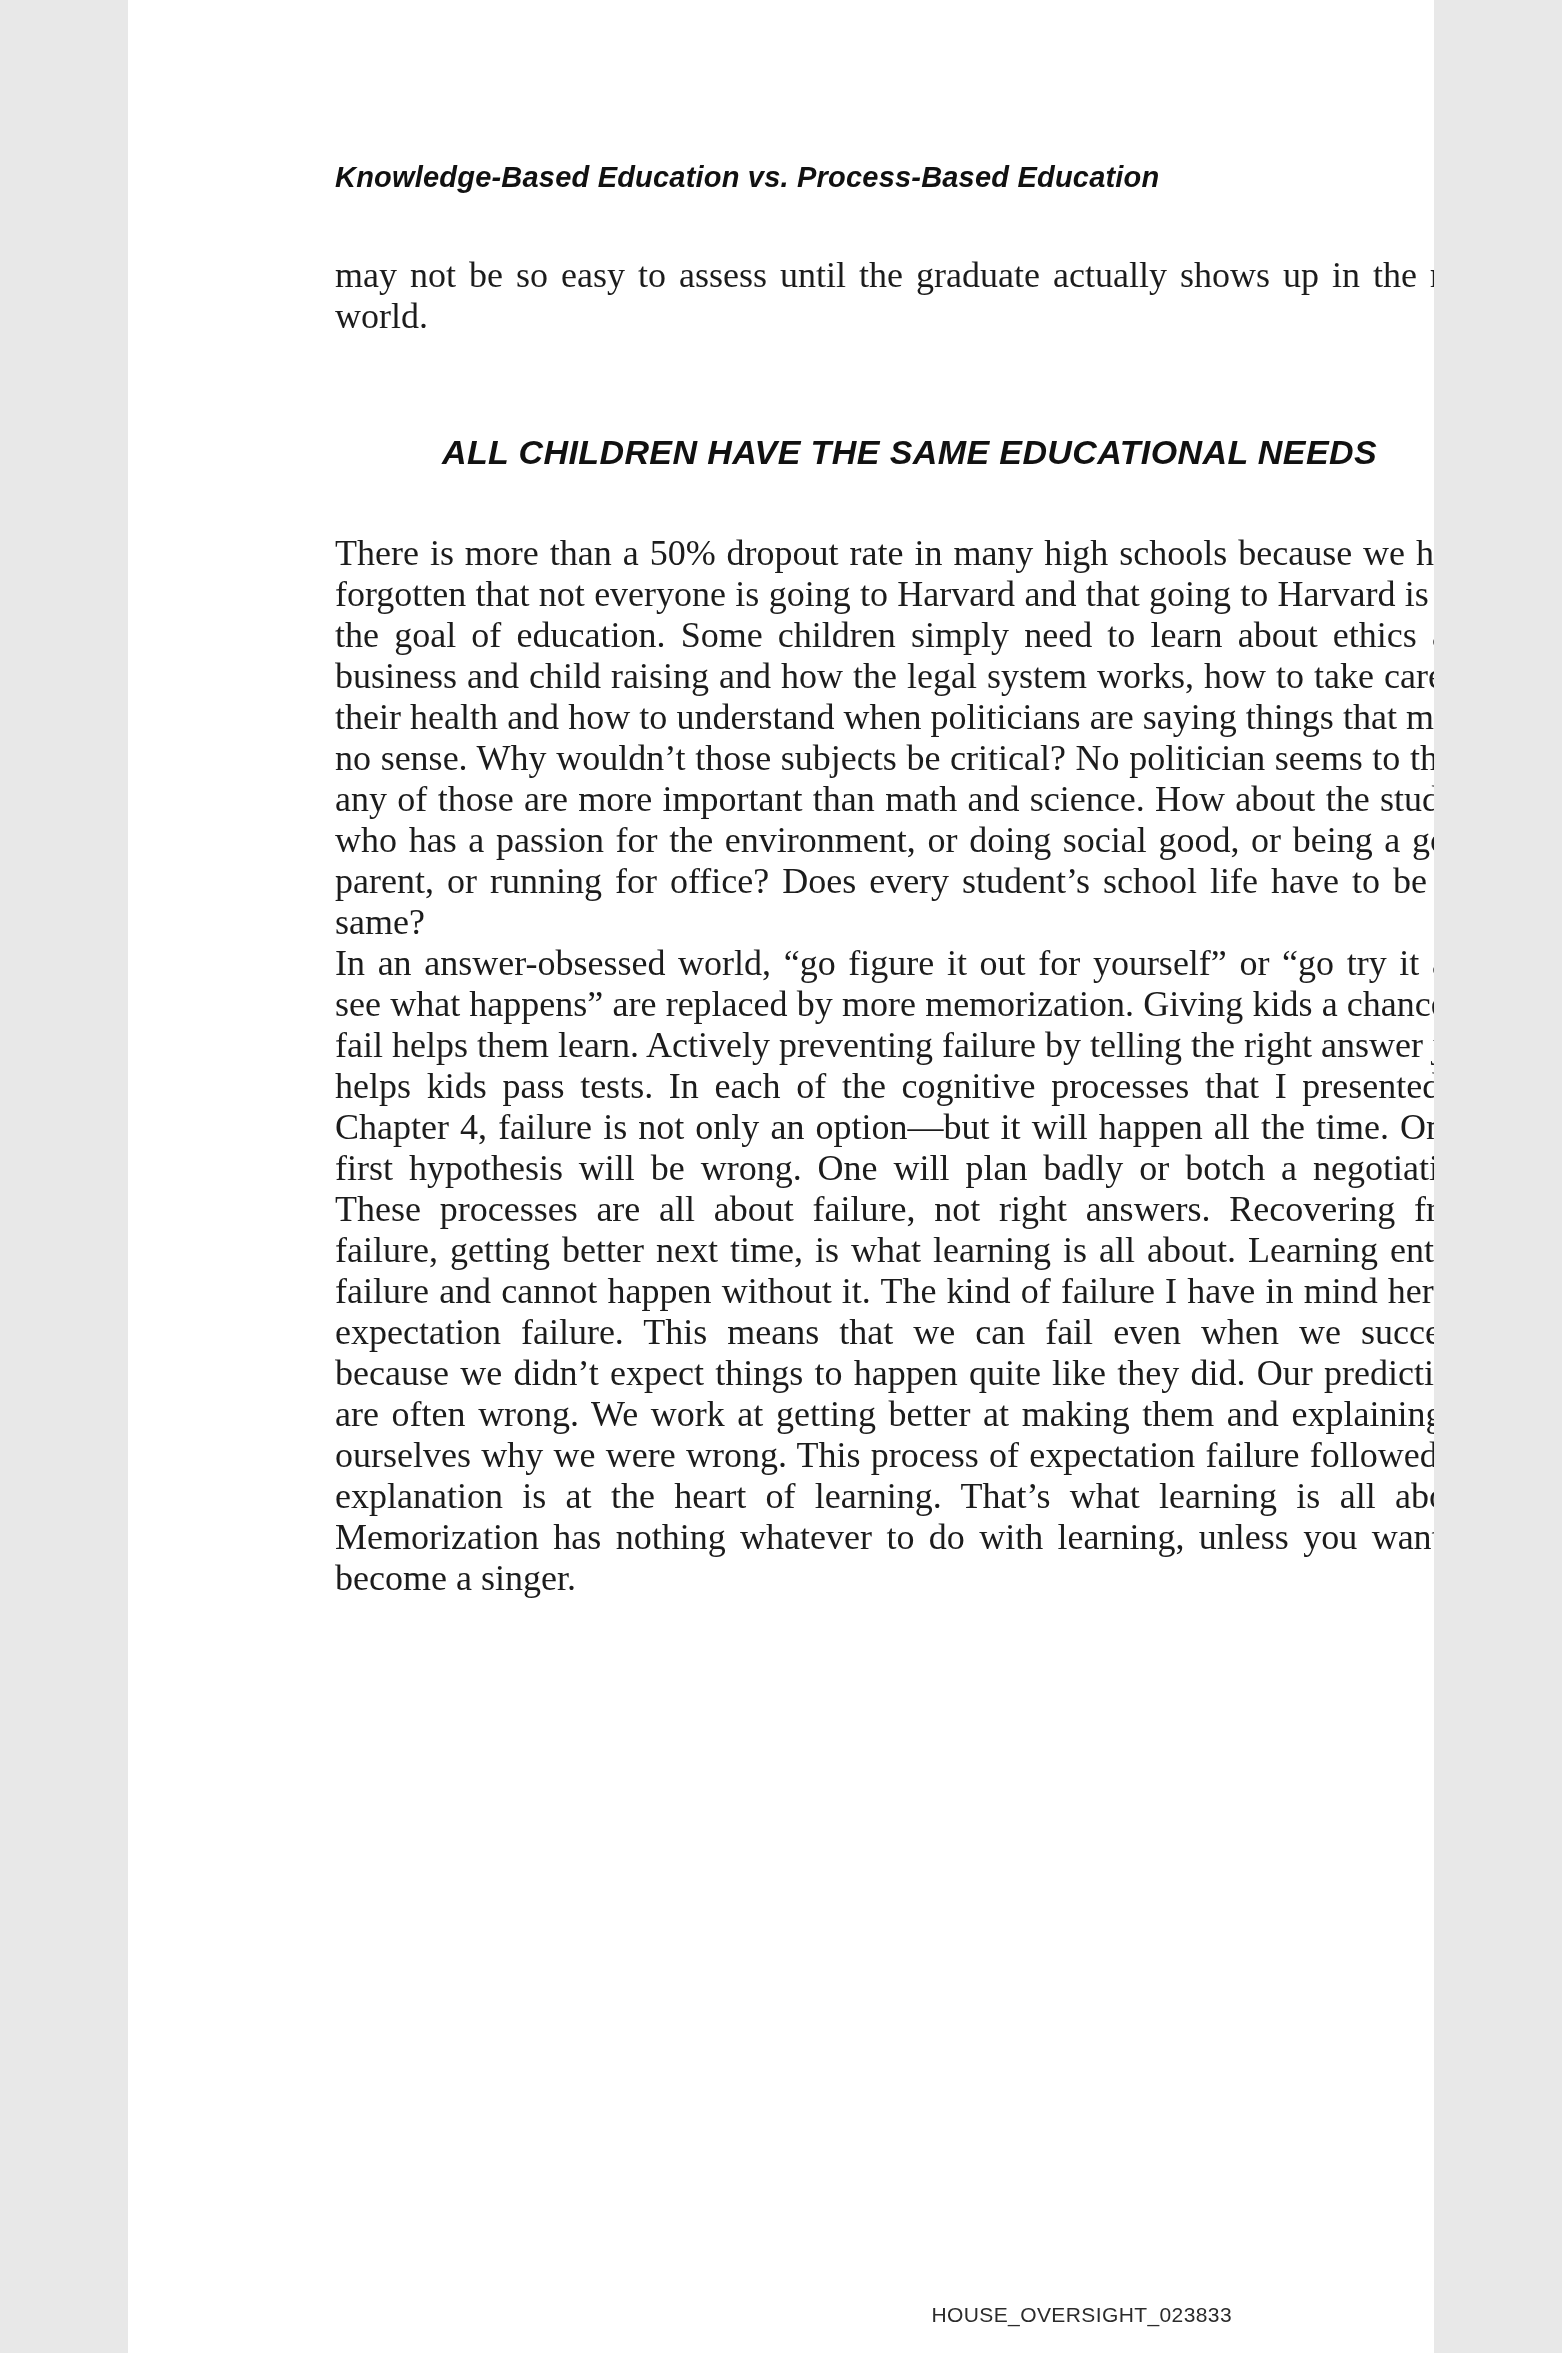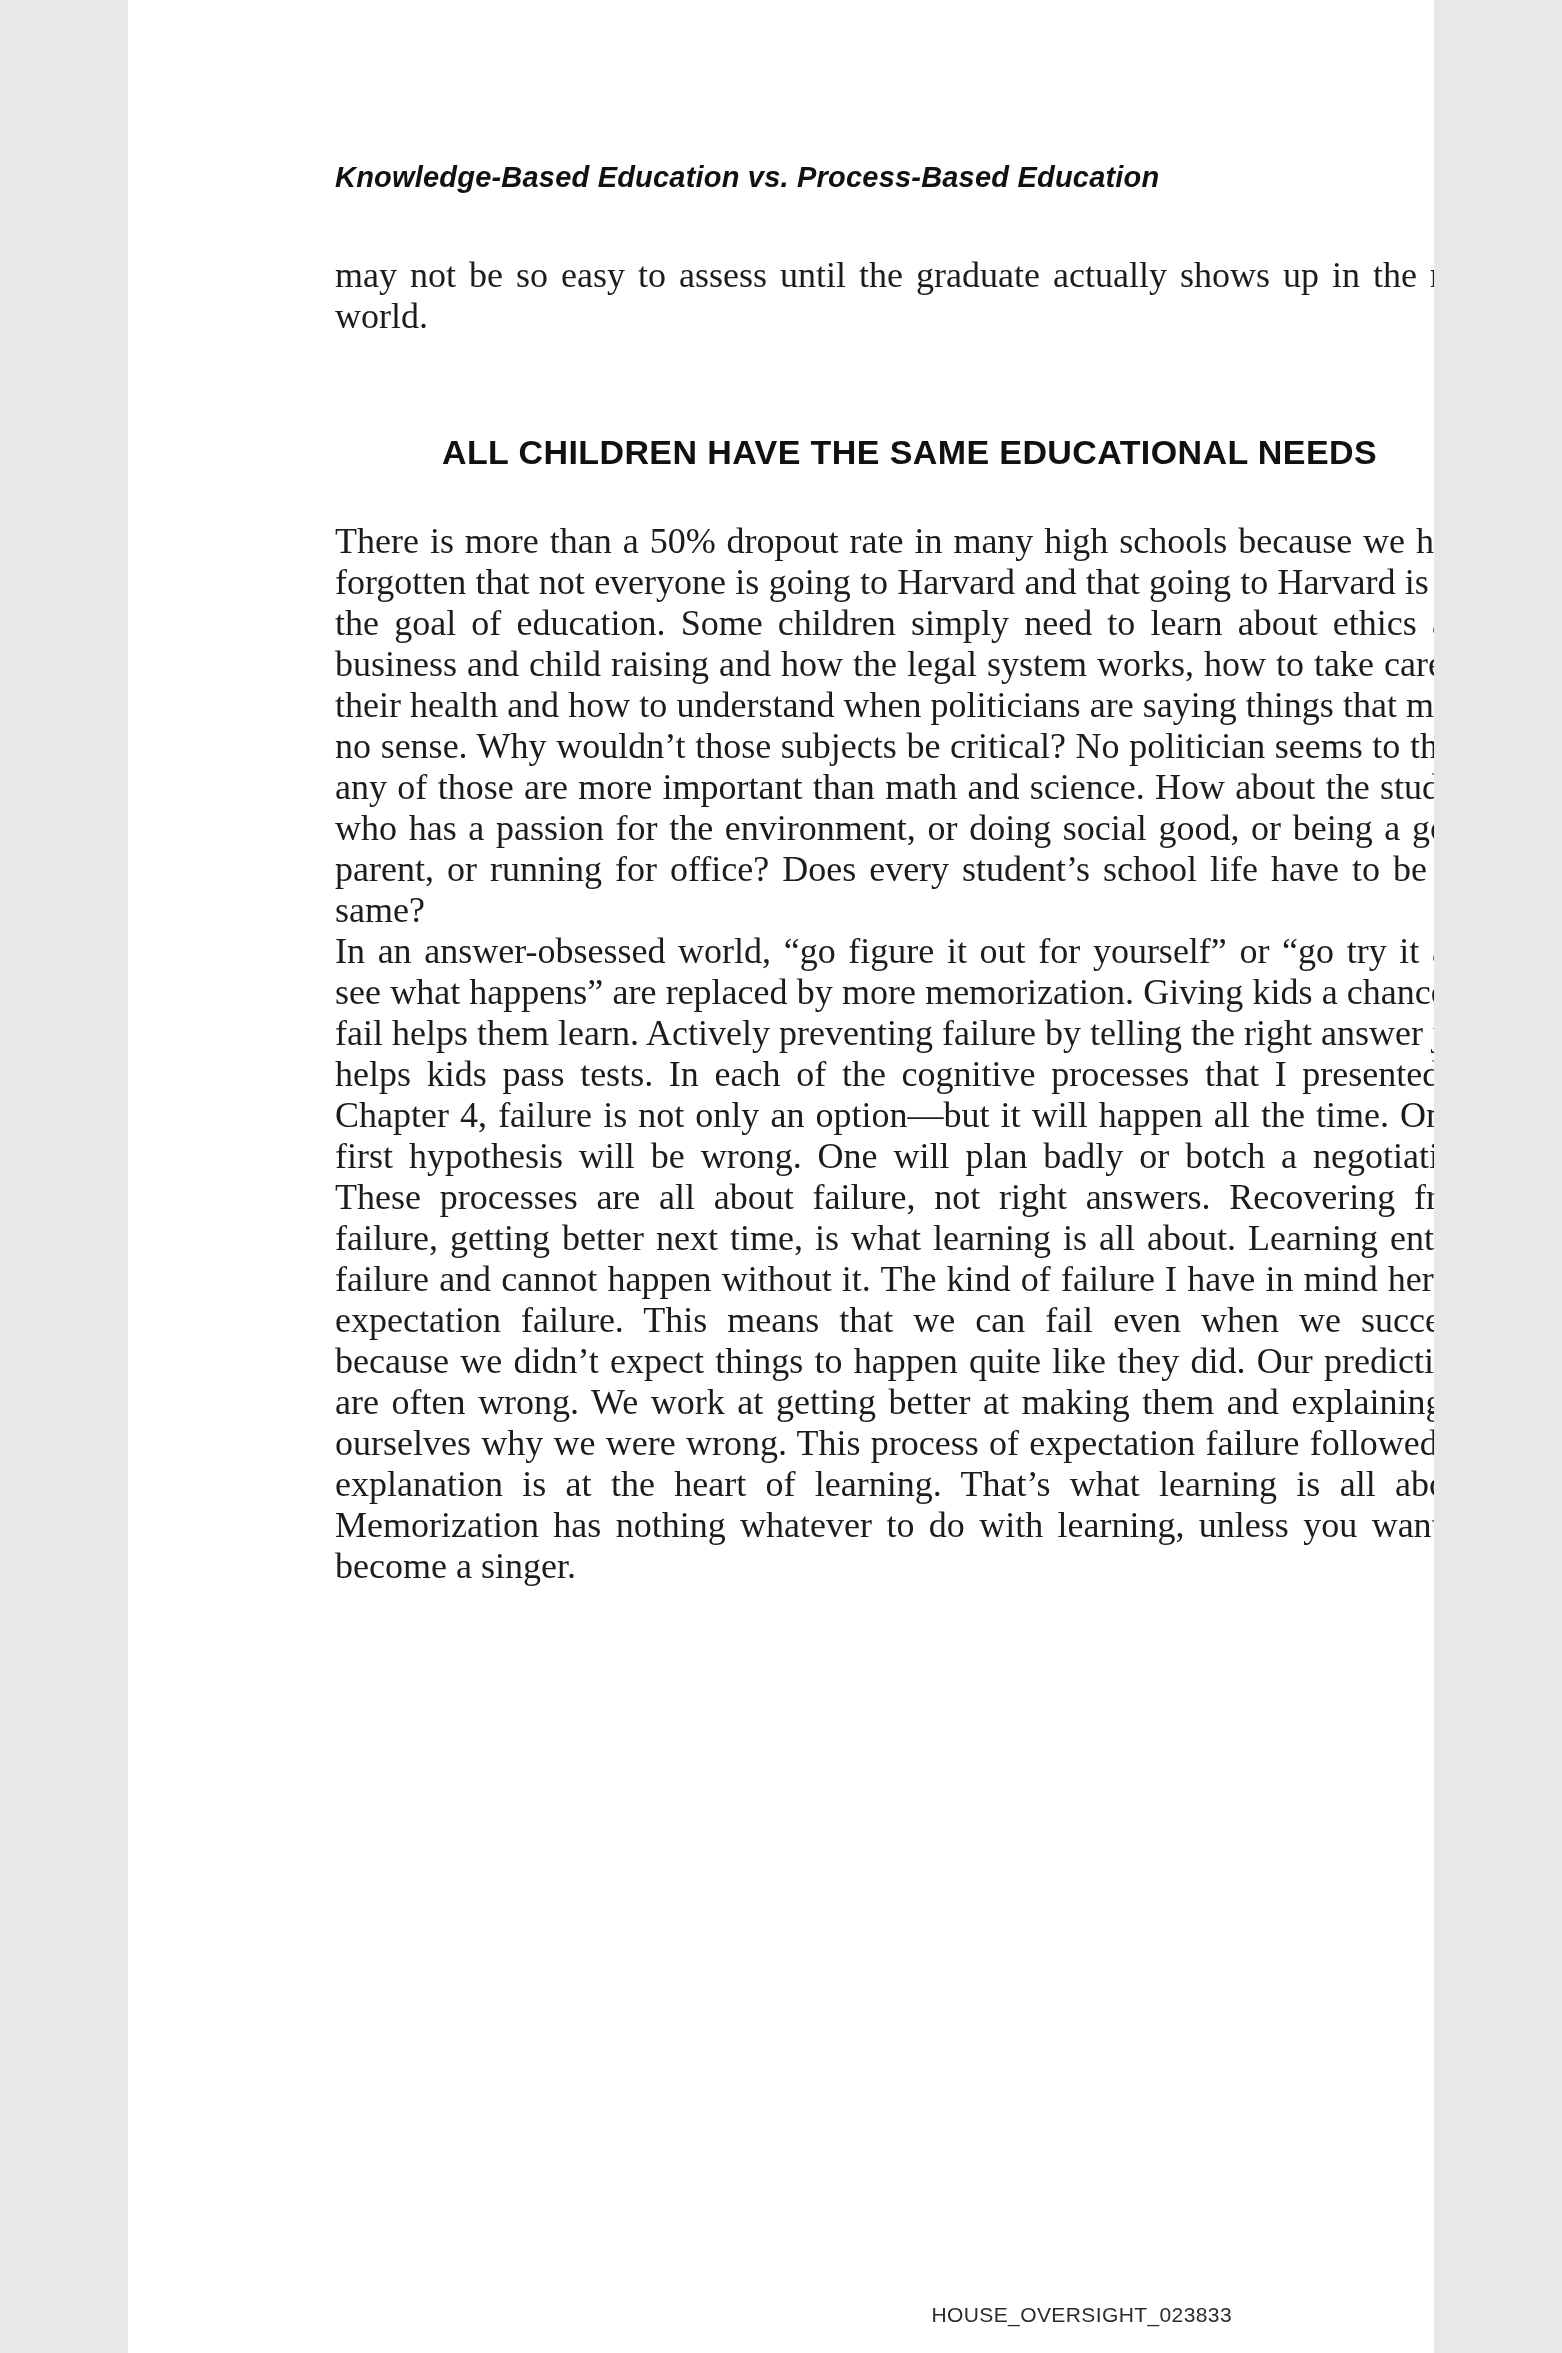--- a/index.html
+++ b/index.html
@@ -50,21 +50,22 @@
     font-weight: 700;
     font-size: 34px;
     line-height: 43px;
     letter-spacing: 0.4px;
     text-align: center;
     color: #111;
     margin: 0 auto;
   }
   .heading-1 {
     margin-top: 94px;
-    margin-bottom: 47px;
+    margin-bottom: 59px;
+    font-style: italic;
   }
   .heading-2 {
     margin-top: 115px;
     margin-bottom: 51px;
     max-width: 1054px;
   }
   .watermark {
     position: absolute;
     right: 202px;
     bottom: 27px;

